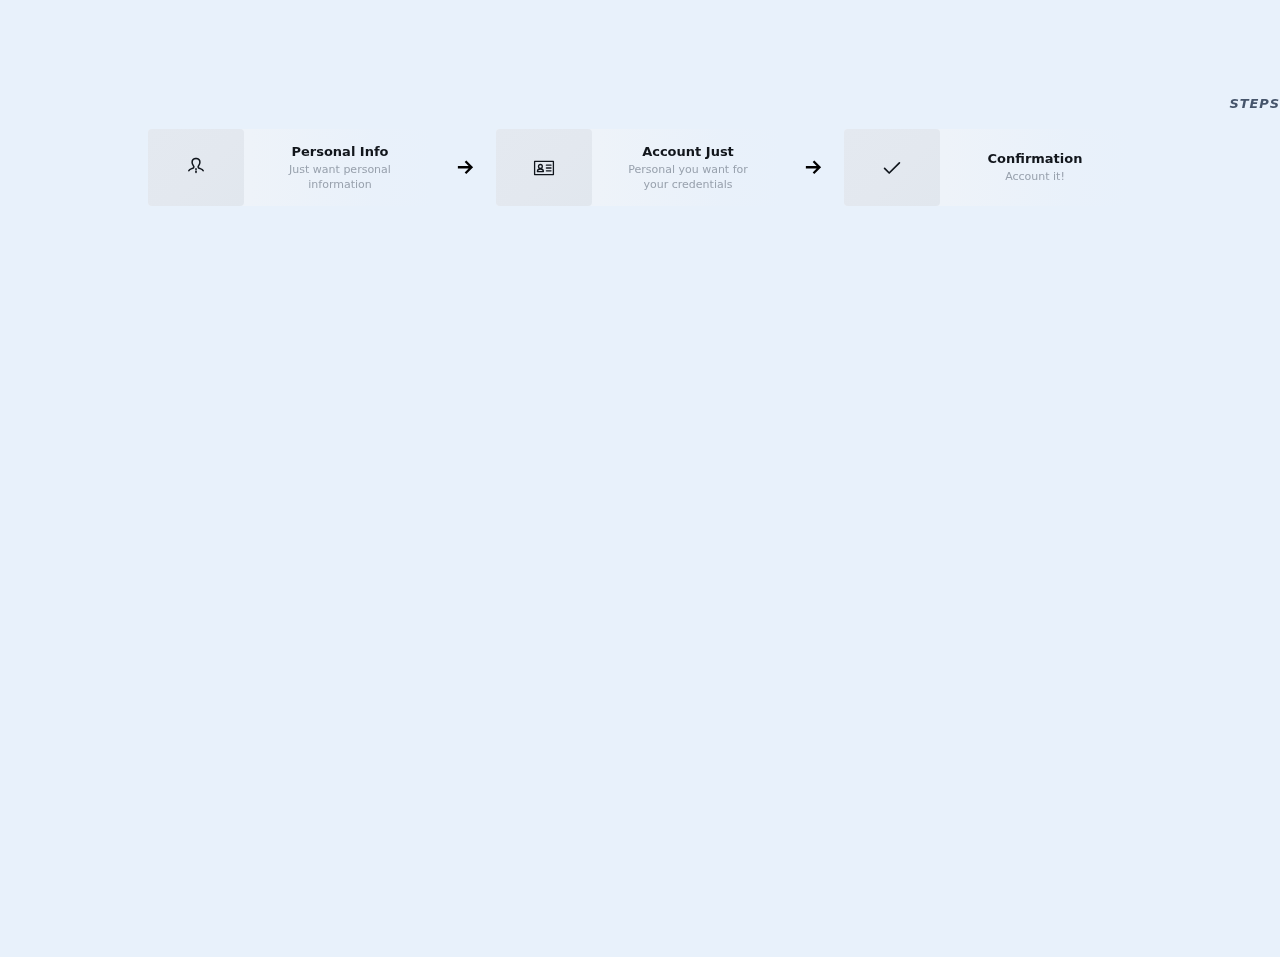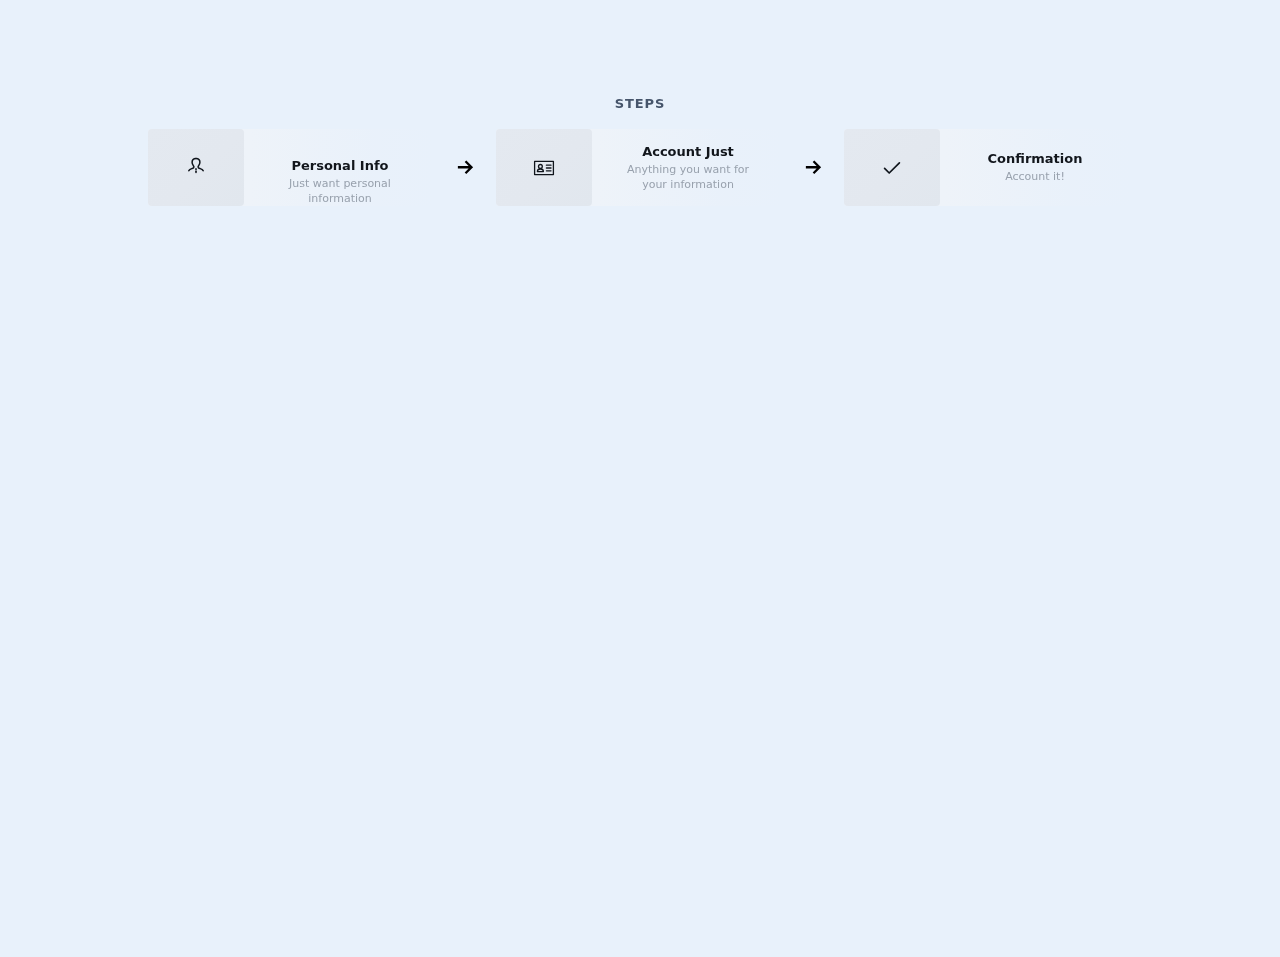--- a/index.html
+++ b/index.html
@@ -22,26 +22,27 @@
     width: 1280px;
     height: 957px;
   }
 
   
   .steps-heading {
     position: absolute;
     left: 0;
     top: 96px;
     width: 1280px;
-    text-align: center;
+    text-align: right;
     font-size: 13px;
     font-weight: bold;
     letter-spacing: 0.9px;
     color: #46556b;
     line-height: 16px;
+    font-style: italic;
   }
 
   
   .stepper {
     position: absolute;
     left: 148px;
     top: 129px;
     width: 980px;
     height: 77px;
     display: flex;
@@ -57,21 +58,21 @@
     flex: 0 0 auto;
     background: linear-gradient(to right,
         rgba(237,242,248,1) 0%,
         rgba(238,243,249,1) 35%,
         rgba(234,241,250,0.55) 78%,
         rgba(232,241,251,0.0) 100%);
     border-radius: 3px;
     overflow: visible;
   }
 
-  .step-card-1 { width: 288px; align-items: flex-end; }
+  .step-card-1 { width: 288px; }
   .step-card-2 { width: 288px; }
   .step-card-3 { width: 286px; }
 
   .step-iconbox {
     flex: 0 0 auto;
     width: 96px;
     height: 77px;
     background: linear-gradient(135deg, #e4e9f0 0%, #e3e8ef 55%, #e1e7ee 100%);
     border-radius: 4px;
     display: flex;
@@ -162,21 +163,21 @@
             <circle cx="8.4" cy="10.4" r="1.9"></circle>
             <path d="M5.4 15.6c0-1.7 1.4-2.6 3-2.6s3 .9 3 2.6z"></path>
             <line x1="14.4" y1="9.2" x2="19" y2="9.2"></line>
             <line x1="14.4" y1="12" x2="19" y2="12"></line>
             <line x1="14.4" y1="14.8" x2="19" y2="14.8"></line>
           </svg>
         </span>
       </div>
       <div class="step-body">
         <div class="step-title">Account Just</div>
-        <div class="step-desc">Anything you want for your information</div>
+        <div class="step-desc">Personal you want for your credentials</div>
       </div>
     </div>
 
     <div class="step-arrow">
       <svg width="23" height="23" viewBox="0 0 24 24" fill="#000000">
         <path d="M3 10.4h11.2L10.1 6.3l1.7-1.7 7.1 7.1-7.1 7.1-1.7-1.7 4.1-4.1H3z"></path>
       </svg>
     </div>
 
     <div class="step-card step-card-3">

